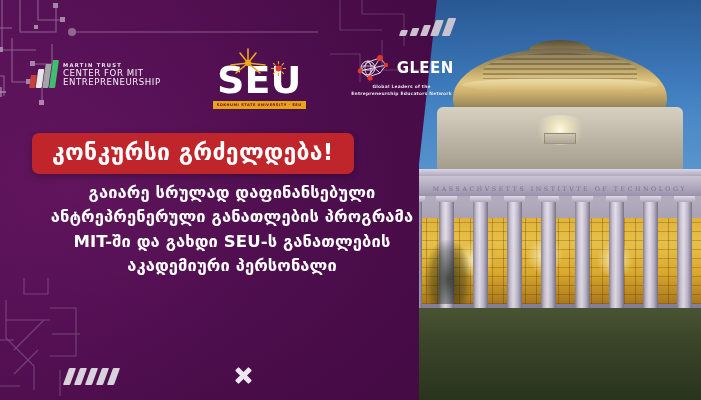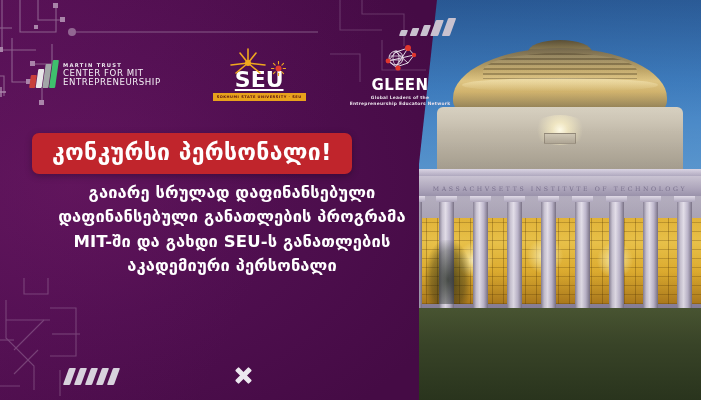--- a/index.html
+++ b/index.html
@@ -94,39 +94,38 @@
   }
 
   
   .logo-seu {
     position:relative; margin-left:52px; width:112px; height:56px;
     display:flex; flex-direction:column; align-items:center; justify-content:center;
   }
   .seu-star { position:absolute; left:14px; top:0px; width:42px; height:30px; }
   .seu-sun  { position:absolute; right:20px; top:14px; width:15px; height:15px; }
   .seu-text {
-    font-size:22px; font-weight:700; letter-spacing:0px;
+    font-size:38px; font-weight:700; letter-spacing:0px;
     color:#ffffff; line-height:1; margin-top:20px;
     font-family:"DejaVu Sans","Liberation Sans",sans-serif;
     text-shadow:0 0 1px rgba(0,0,0,.4);
-    text-decoration:underline;
   }
   .seu-sub {
     margin-top:2px; background:#e8a21c; color:#5a1010;
     font-size:3.6px; font-weight:700; letter-spacing:.5px;
     padding:1.5px 4px; white-space:nowrap; text-align:center;
     line-height:1.25;
   }
 
   
   .logo-gleen {
     position:relative; margin-left:44px;
     display:flex; flex-direction:column; align-items:center;
   }
-  .gleen-top { display:flex; align-items:center; gap:3px;flex-direction:column; }
+  .gleen-top { display:flex; align-items:center; gap:3px; }
   .gleen-mark { width:44px; height:30px; }
   .gleen-name {
     font-size:15px; font-weight:700; letter-spacing:.4px; color:#ffffff;
   }
   .gleen-sub {
     margin-top:1px; font-size:4.4px; font-weight:700; color:#e8dfe9;
     text-align:center; line-height:1.45; letter-spacing:.25px;
     white-space:nowrap;
   }
 
@@ -412,26 +411,26 @@
       </div>
       <div class="gleen-sub">
         <div>Global Leaders of the</div>
         <div>Entrepreneurship Educators Network</div>
       </div>
     </div>
 
   </div>
 
   <div class="headline">
-    <span>კონკურსი პერსონალი!</span>
+    <span>კონკურსი გრძელდება!</span>
   </div>
 
   <div class="body-text">
     <p>გაიარე სრულად დაფინანსებული</p>
-    <p>დაფინანსებული განათლების პროგრამა</p>
+    <p>ანტრეპრენერული განათლების პროგრამა</p>
     <p>MIT-ში და გახდი SEU-ს განათლების</p>
     <p>აკადემიური პერსონალი</p>
   </div>
 
   <div class="slashes slashes-bl">
     <i></i>
       <i></i>
       <i></i>
       <i></i>
       <i></i>

